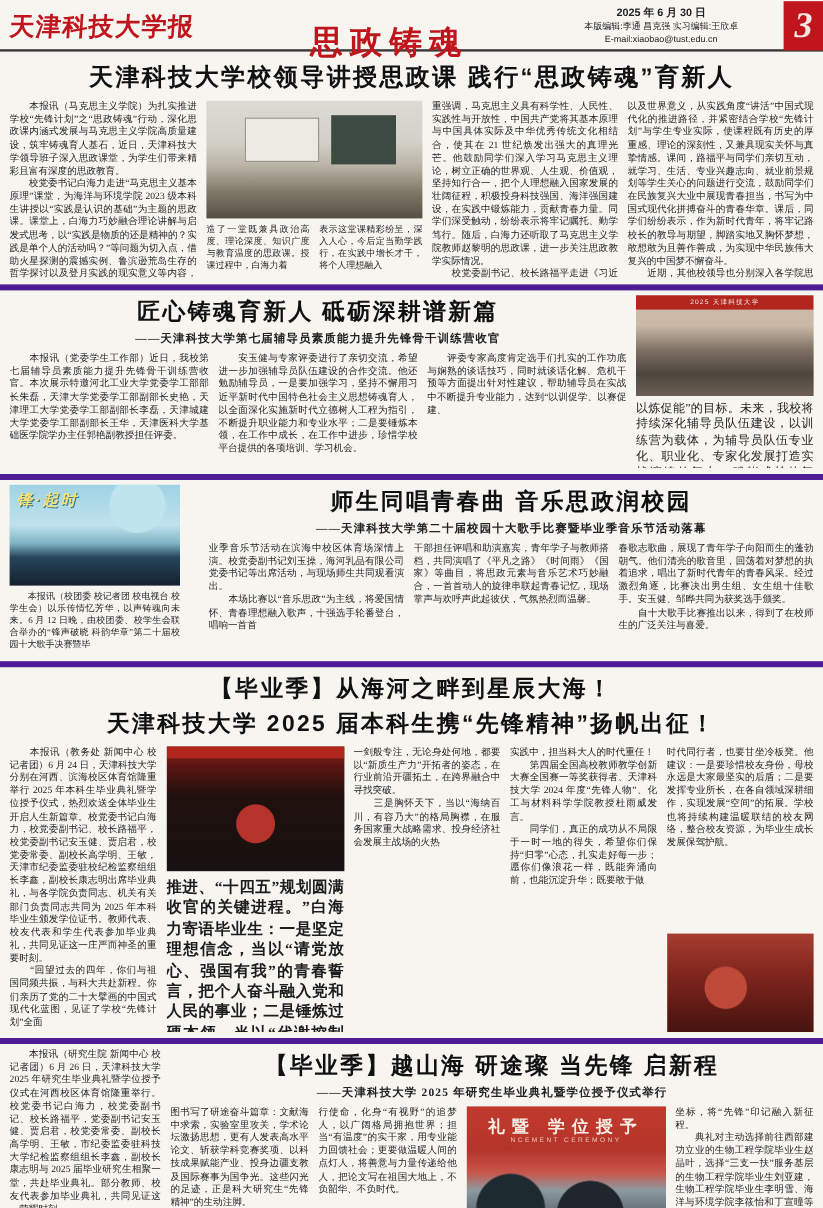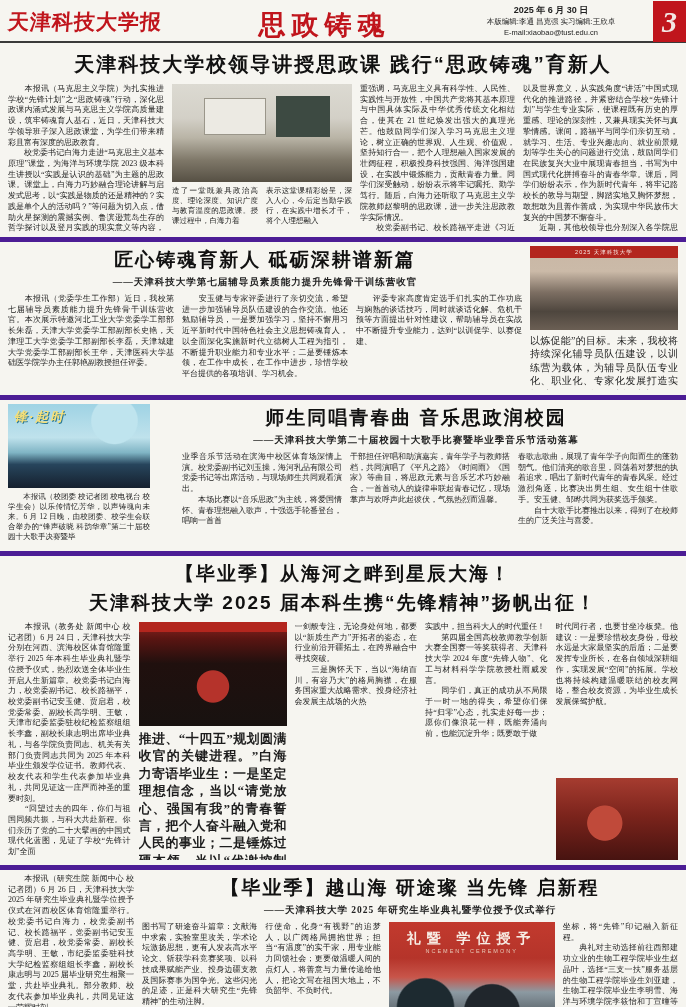--- a/index.html
+++ b/index.html
@@ -11,21 +11,21 @@
   }
   
   .hdr { display:flex; align-items:stretch; height:43px; border-bottom:2px solid #3a3a3a; position:relative; }
   .masthead {
     width:190px; padding:8px 0 0 8px; color:#c0151c; font-weight:bold;
     font-size:21px; letter-spacing:1px; transform:skewX(-4deg);
     font-family:"Liberation Serif", serif; white-space:nowrap;
   }
   .section-title {
     flex:1; text-align:center; color:#c0151c; font-weight:bold; font-size:27px;
-    letter-spacing:6px; padding-top:7px; font-family:"Liberation Sans", sans-serif;
+    letter-spacing:6px; padding-top:17px; font-family:"Liberation Sans", sans-serif;
   }
   .hdr-info { width:190px; text-align:center; padding:4px 6px 0 0; font-size:7.5px; line-height:1.45; color:#222;
     font-family:"Liberation Sans", sans-serif; }
   .hdr-info .date { font-size:9px; font-weight:bold; }
   .page-badge {
     width:33px; height:41px; background:#c0151c; color:#f3e7e4; margin:1px 0 0 4px;
     font-family:"Liberation Serif", serif; font-style:italic; font-weight:bold;
     font-size:30px; text-align:center; line-height:41px; flex:none;
   }
   
@@ -57,30 +57,30 @@
   
   .a2-wrap { display:flex; gap:8px; }
   .a2-left { flex:1 1 auto; }
   .a2-cols { height:96px; }
   .a2-right { flex:0 0 148px; display:flex; flex-direction:column; }
   .ph-group { height:84px; background:
     linear-gradient(180deg,#c9b7a5 0%,#cbbaa8 30%,#7d6f63 55%,#4e463e 78%,#6b5f54 100%); }
   .ph-group .strip { height:12px; line-height:12px; }
   .a2-right .col { margin-top:4px; height:46px; font-size:10px; }
   
-  .a3-wrap { display:flex; gap:4px; }
+  .a3-wrap { display:flex; gap:24px; }
   .a3-left { flex:0 0 142px; display:flex; flex-direction:column; }
   .ph-stage { height:84px; background:
     radial-gradient(circle at 75% 20%, #bfe4ee 0 18%, transparent 19%),
     linear-gradient(180deg,#9fd3e4 0%,#bfe2ec 40%,#7fb4c4 58%,#27455c 72%,#15202e 100%); }
   .ph-stage .gfx { position:absolute; left:6px; top:4px; color:#f7df77; font-weight:bold; font-size:13px;
     font-family:"Liberation Sans", sans-serif; font-style:italic; letter-spacing:2px; text-shadow:1px 1px 0 #2d7a96; }
   .a3-left .col { margin-top:4px; flex:1; font-size:7.5px; }
   .a3-right { flex:1 1 auto; }
-  .a3-cols { height:94px;margin-left:28px; }
+  .a3-cols { height:94px; }
   
   .a4-row { display:flex; gap:8px; height:238px; }
   .a4-c { flex:1 1 0; }
   .a4-mid { flex:0 0 148px; display:flex; flex-direction:column; }
   .ph-podium { height:104px; background:
     radial-gradient(circle at 50% 62%, #b5332b 0 16%, transparent 17%),
     linear-gradient(180deg,#8f2420 0%,#5a1512 16%,#20100e 40%,#181210 100%); }
   .ph-podium .strip { height:10px; }
   .a4-mid .col { margin-top:4px; flex:1; font-size:13px;font-weight:bold; }
   .a4-c5 { flex:1 1 0; display:flex; flex-direction:column; }

